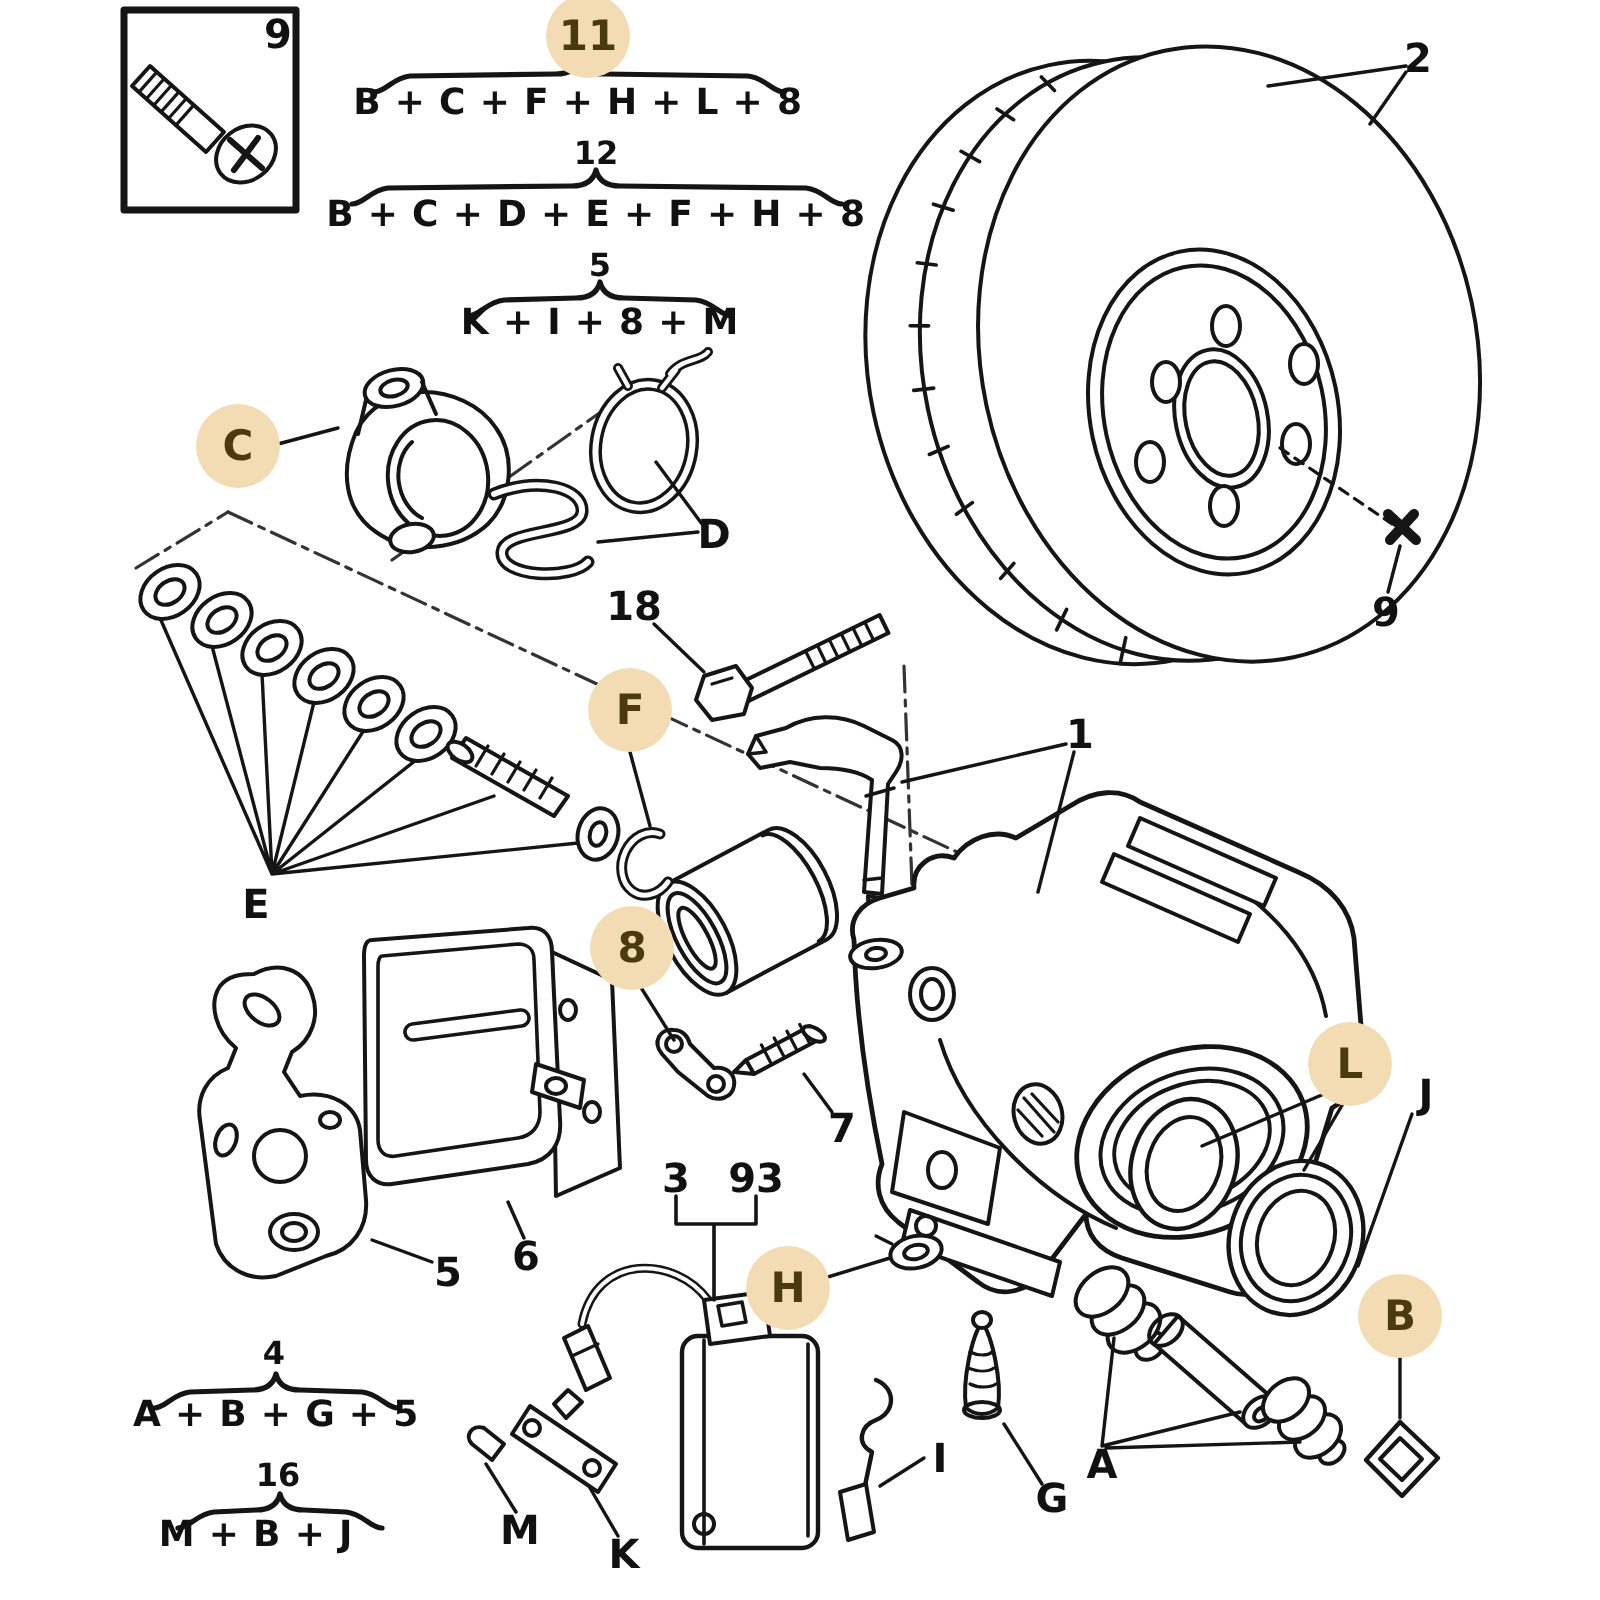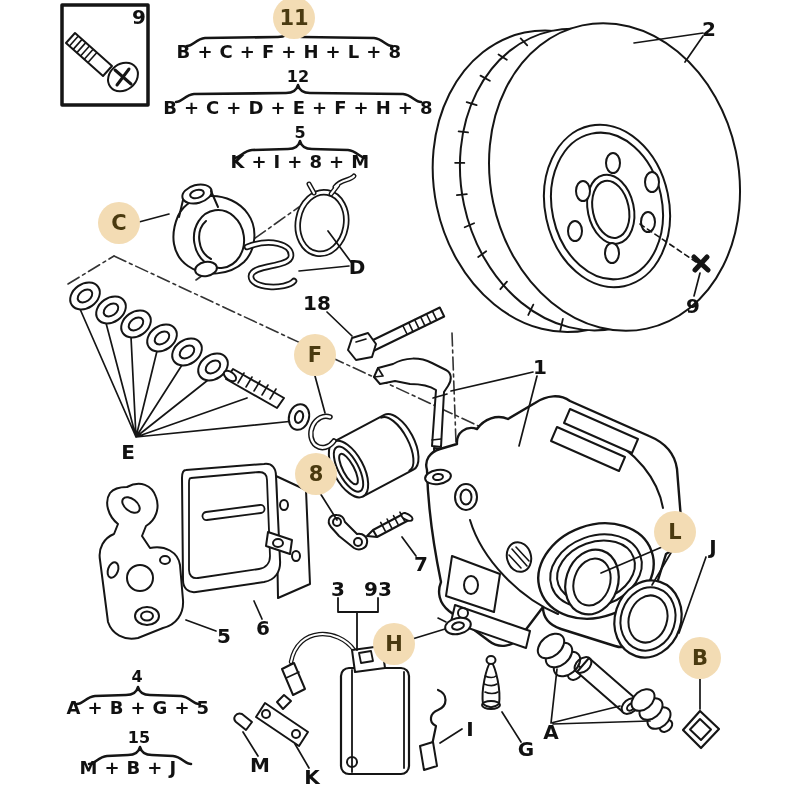--- a/index.html
+++ b/index.html
@@ -287,21 +287,21 @@
 
 <div class="lbl num" style="left:298px;top:77px">12</div>
 <div class="lbl expr" style="left:298px;top:108px">B + C + D + E + F + H + 8</div>
 
 <div class="lbl num" style="left:300px;top:133px">5</div>
 <div class="lbl expr" style="left:300px;top:162px">K + I + 8 + M</div>
 
 <div class="lbl num" style="left:137px;top:677px">4</div>
 <div class="lbl expr" style="left:138px;top:708px">A + B + G + 5</div>
 
-<div class="lbl num" style="left:139px;top:738px">15</div>
+<div class="lbl num" style="left:139px;top:738px">16</div>
 <div class="lbl expr" style="left:128px;top:768px">M + B + J</div>
 
 <div class="badge" style="left:119px;top:223px">C</div>
 <div class="badge" style="left:315px;top:355px">F</div>
 <div class="badge" style="left:316px;top:474px">8</div>
 <div class="badge" style="left:394px;top:644px">H</div>
 <div class="badge" style="left:675px;top:532px">L</div>
 <div class="badge" style="left:700px;top:658px">B</div>
 
 <div class="lbl" style="left:709px;top:29px">2</div>

